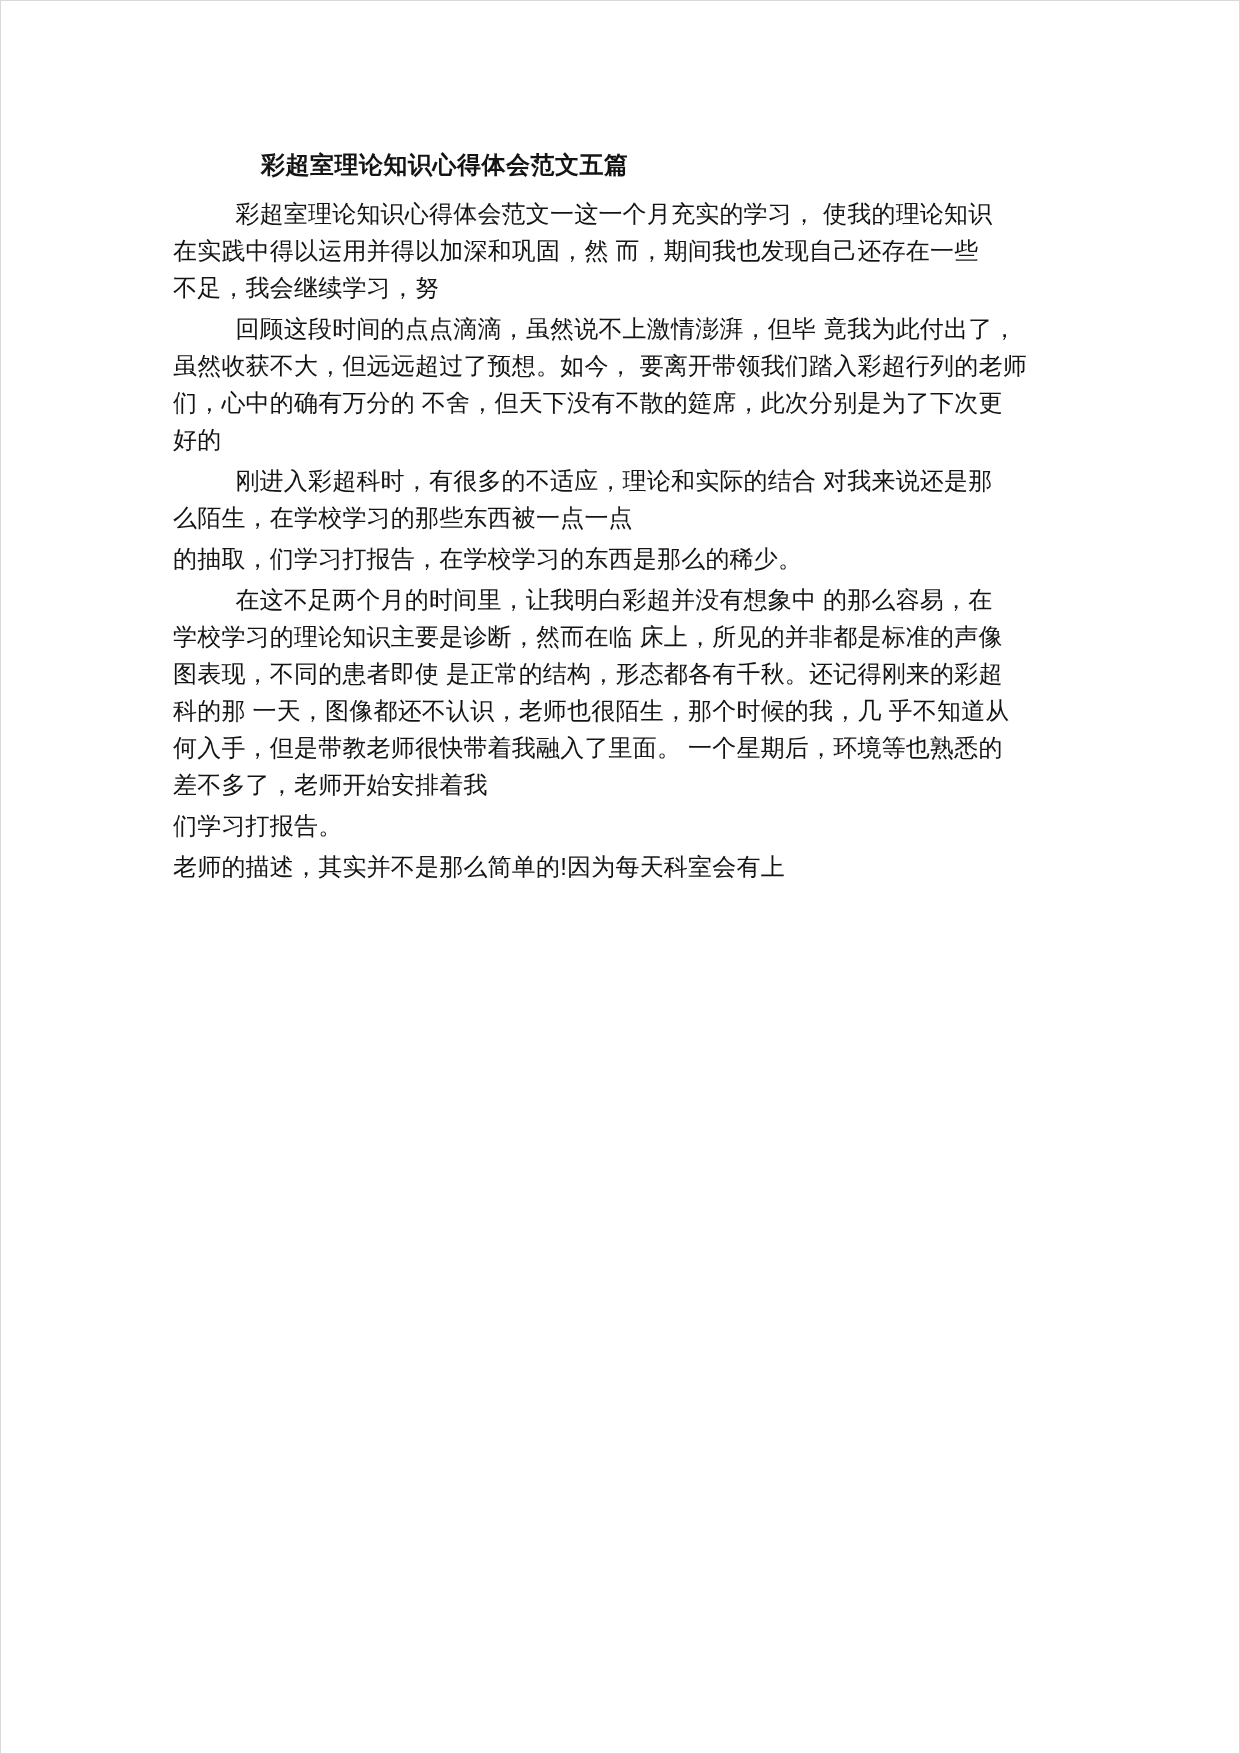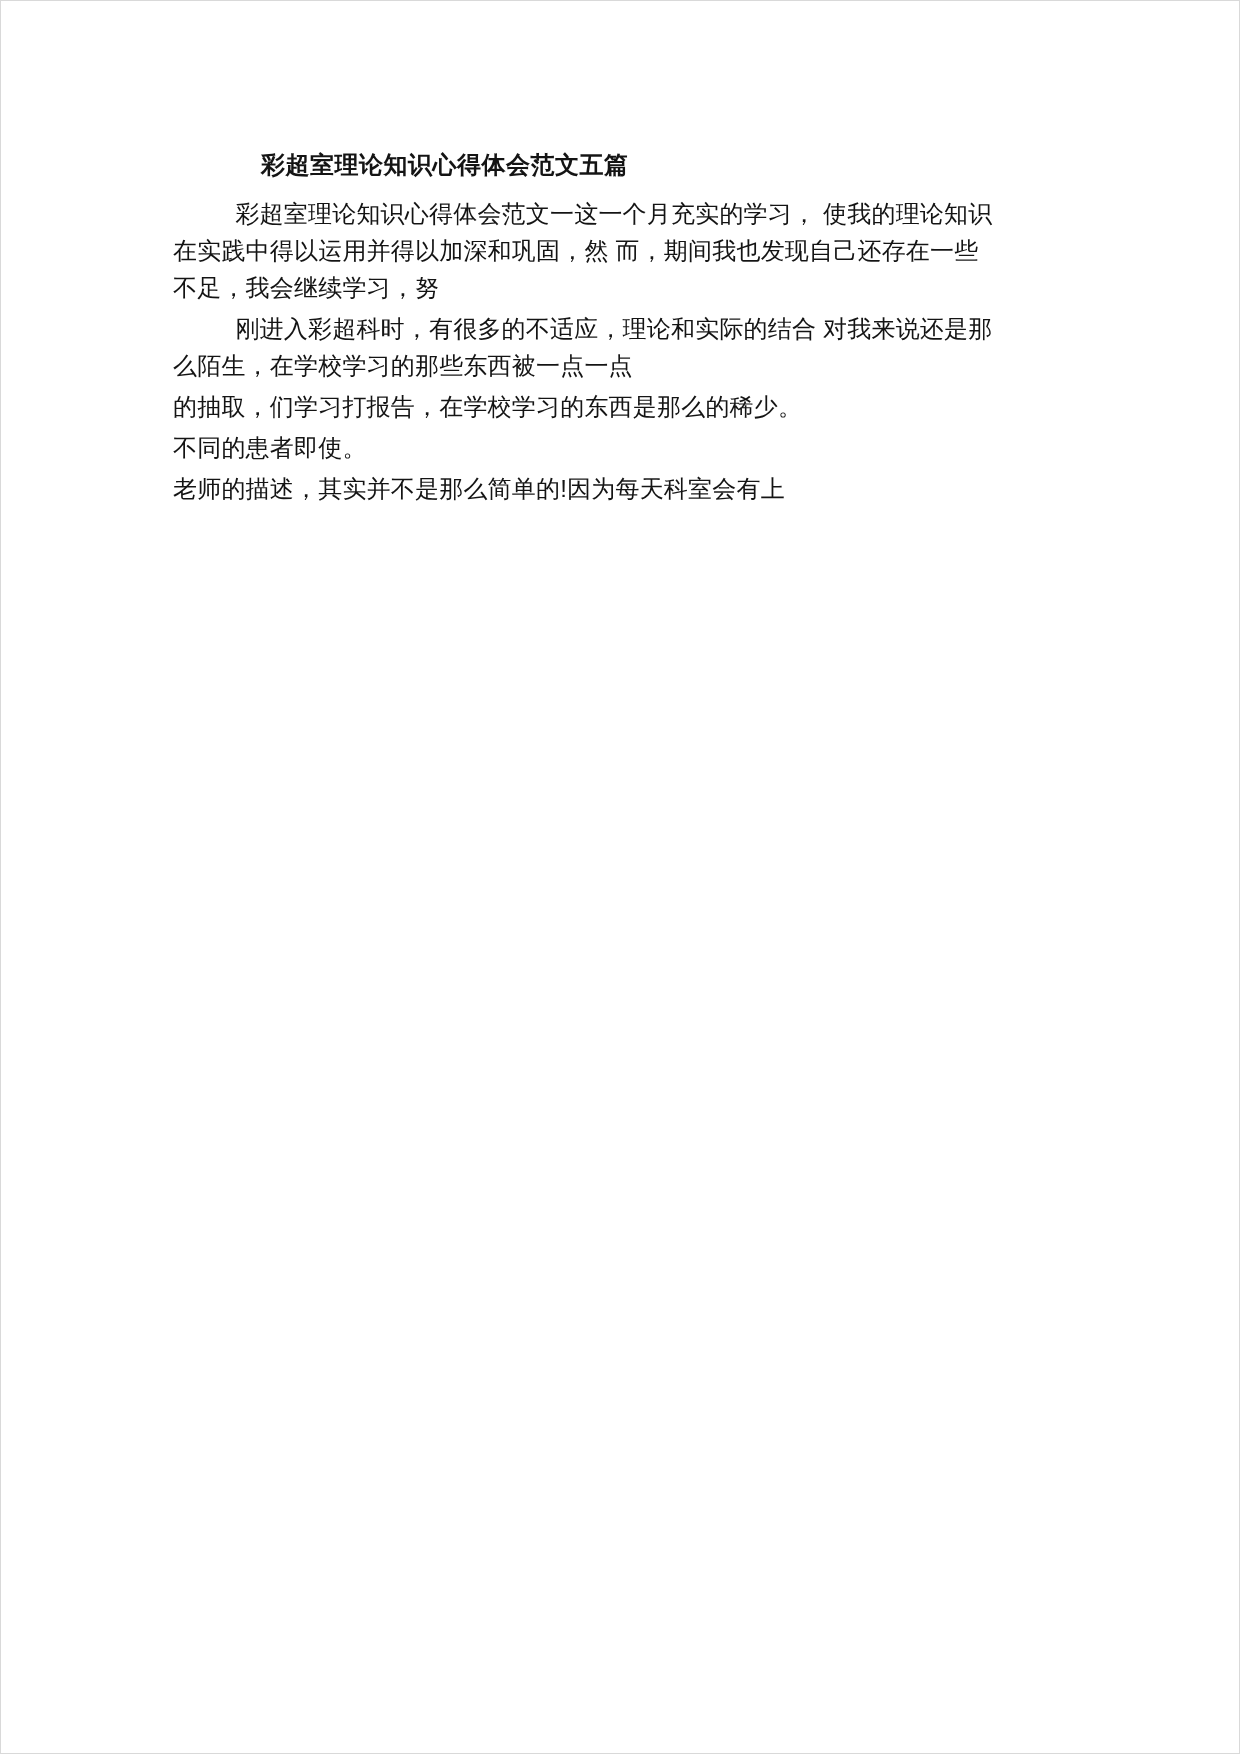--- a/index.html
+++ b/index.html
@@ -54,19 +54,29 @@
 </head>
 <body>
 
 <div class="page">
   <div class="content">
     <h1 class="doc-title">彩超室理论知识心得体会范文五篇</h1>
 
     <p class="para indent p0">彩超室理论知识心得体会范文一这一个月充实的学习， 使我的理论知识
 在实践中得以运用并得以加深和巩固，然 而，期间我也发现自己还存在一些
 不足，我会继续学习，努</p>
+    <p class="para indent p2">回顾这段时间的点点滴滴，虽然说不上激情澎湃，但毕 竟我为此付出了，
+虽然收获不大，但远远超过了预想。如今， 要离开带领我们踏入彩超行列的老师
+们，心中的确有万分的 不舍，但天下没有不散的筵席，此次分别是为了下次更
+好的</p>
     <p class="para indent p4">刚进入彩超科时，有很多的不适应，理论和实际的结合 对我来说还是那
 么陌生，在学校学习的那些东西被一点一点</p>
     <p class="para p5">的抽取，们学习打报告，在学校学习的东西是那么的稀少。</p>
-    <p class="para p7">不同的患者即使。</p>
+    <p class="para indent p6">在这不足两个月的时间里，让我明白彩超并没有想象中 的那么容易，在
+学校学习的理论知识主要是诊断，然而在临 床上，所见的并非都是标准的声像
+图表现，不同的患者即使 是正常的结构，形态都各有千秋。还记得刚来的彩超
+科的那 一天，图像都还不认识，老师也很陌生，那个时候的我，几 乎不知道从
+何入手，但是带教老师很快带着我融入了里面。 一个星期后，环境等也熟悉的
+差不多了，老师开始安排着我</p>
+    <p class="para p7">们学习打报告。</p>
     <p class="para p9">老师的描述，其实并不是那么简单的!因为每天科室会有上</p>
   </div>
 </div>
 
 </body></html>

